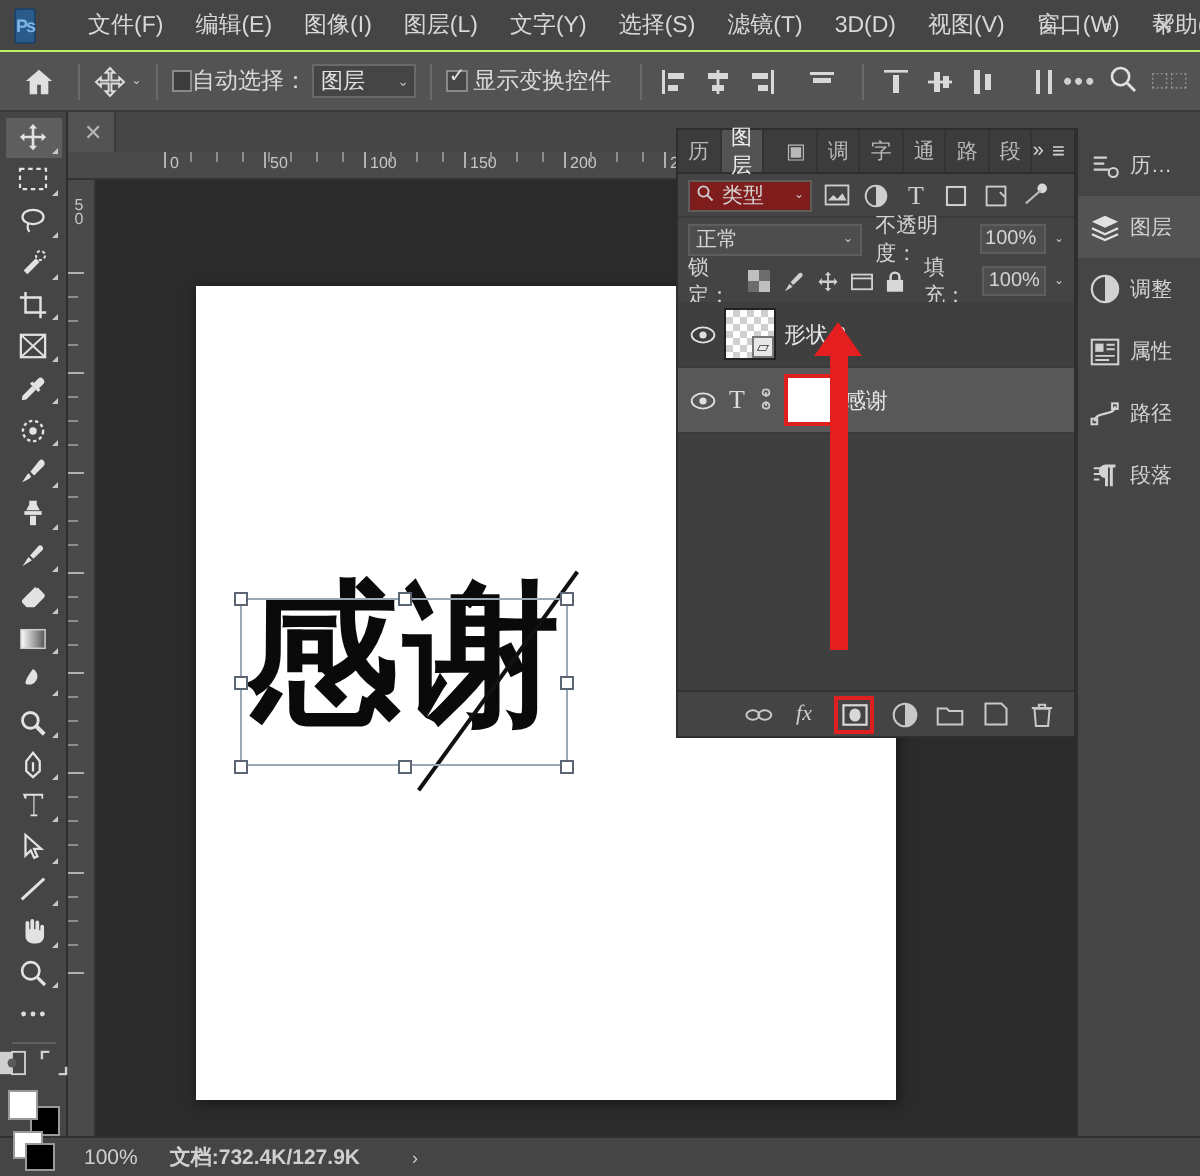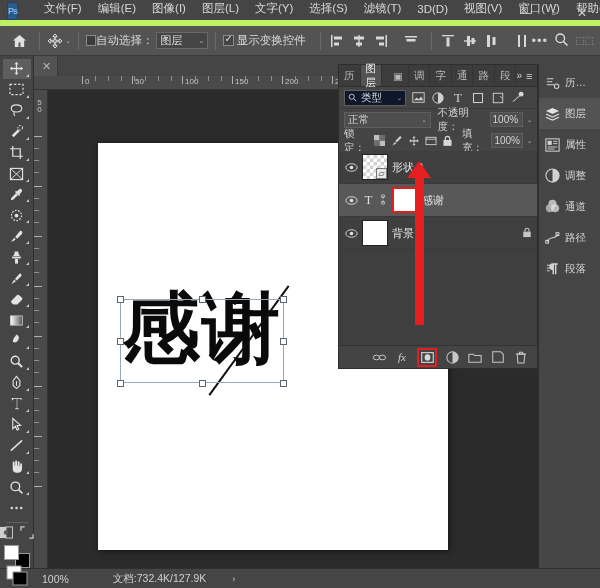--- a/index.html
+++ b/index.html
@@ -9,22 +9,22 @@
     background:#535353;
     color:#d4d4d4;
     font-size:11px;
     -webkit-font-smoothing: none;
   }
   #app { position:relative; width:600px; height:588px; background:#535353; }
 
   
   .menubar {
     position:absolute; left:0; top:0; width:600px; height:26px;
-    background:#454545; display:flex; align-items:flex-end;
-    border-bottom:6px solid #bef264;
+    background:#454545; display:flex; align-items:center;
+    border-bottom:1px solid #bef264;
   }
   .ps-logo {
     width:18px; height:18px; margin-left:7px; background:#2a5b8a;
     border:1px solid #1d4468; color:#7fb6e8; font-size:9px;
     display:flex; align-items:center; justify-content:center;
     font-weight:bold; border-radius:2px; letter-spacing:-1px;
   }
   .menu-items { display:flex; align-items:center; margin-left:18px; }
   .menu-item {
     padding:4px 8px; color:#d8d8d8; font-size:11.5px; white-space:nowrap; cursor:default;
@@ -156,21 +156,21 @@
     color:#b9b9b9; border-right:1px solid #333;
   }
   .ptab.active { background:#535353; color:#f0f0f0; }
   .ptab-grp { display:flex; margin-left:6px; }
   .ptab-right { margin-left:auto; display:flex; align-items:center; gap:4px; padding-right:5px; }
   .filter-row {
     height:22px; display:flex; align-items:center; gap:4px; padding:0 5px;
     border-bottom:1px solid #3a3a3a;
   }
   .filter-sel {
-    display:flex; align-items:center; gap:4px; background:#0f172a;
+    display:flex; align-items:center; gap:4px; background:#7f1d1d;
     border:1px solid #5e5e5e; height:16px; padding:0 3px; min-width:62px; font-size:10.5px;
   }
   .ficon { width:16px; height:16px; display:flex; align-items:center; justify-content:center; color:#cfcfcf; }
   .mode-row, .lock-row {
     height:21px; display:flex; align-items:center; gap:4px; padding:0 5px; font-size:10.5px;
   }
   .mode-sel {
     display:flex; align-items:center; justify-content:space-between;
     background:#4e4e4e; border:1px solid #5e5e5e; height:16px; width:94px; padding:0 3px; font-size:10.5px;
   }
@@ -228,21 +228,21 @@
   .dock-item.active { background:#535353; }
   .dock-ic { width:17px; height:17px; display:flex; align-items:center; justify-content:center; }
 
   
   .statusbar {
     position:absolute; left:0; bottom:0; width:600px; height:20px;
     background:#454545; border-top:1px solid #2f2f2f;
     display:flex; align-items:center; font-size:10.5px; color:#d0d0d0;
   }
   .st-zoom { margin-left:42px; }
-  .st-doc { margin-left:44px; }
+  .st-doc { margin-left:16px;font-weight:bold; }
   .st-caret { margin-left:26px; font-size:9px; }
   .sb-swatch {
     position:absolute; left:4px; top:-4px; width:26px; height:22px;
   }
 </style>
 </head>
 <body>
 
 <div id="app">
 
@@ -744,36 +744,20 @@
           <svg width="8" height="11" viewBox="0 0 9 12">
               <path d="M4.5 2.2v2.6M4.5 7.2v2.6" stroke="#c9c9c9" stroke-width="1.2"></path>
               <rect x="2.6" y="0.6" width="3.8" height="3.4" rx="1.7" fill="none" stroke="#c9c9c9" stroke-width="1"></rect>
               <rect x="2.6" y="8" width="3.8" height="3.4" rx="1.7" fill="none" stroke="#c9c9c9" stroke-width="1"></rect>
             </svg>
         </span>
         <span class="masked-thumb"></span>
         <span class="lname">感谢</span>
       </div>
 
-      <div class="layer">
-        <span class="eye">
-          <svg width="13" height="9" viewBox="0 0 14 10">
-              <ellipse cx="7" cy="5" rx="6.3" ry="4.2" fill="none" stroke="#e0e0e0" stroke-width="1"></ellipse>
-              <circle cx="7" cy="5" r="2" fill="#e0e0e0"></circle>
-            </svg>
-        </span>
-        <span class="thumb"></span>
-        <span class="lname">背景</span>
-        <span class="lock-ic">
-          <svg width="10" height="11" viewBox="0 0 11 12">
-              <rect x="1.4" y="5" width="8.2" height="6" fill="#c6c6c6"></rect>
-              <path d="M3.3 5V3.5a2.2 2.2 0 014.4 0V5" fill="none" stroke="#c6c6c6" stroke-width="1.2"></path>
-            </svg>
-        </span>
-      </div>
 
       <div style="position:absolute;left:0;top:0;width:100%;height:100%;pointer-events:none">
         <div style="position:absolute;left:76px;top:26px;width:9px;height:148px;background:#e51f1f"></div>
         <div style="position:absolute;left:68px;top:10px;width:0;height:0;border-left:12px solid transparent;border-right:12px solid transparent;border-bottom:17px solid #e51f1f"></div>
       </div>
     </div>
 
     <div class="panel-bottom">
       <span class="pb">
         <svg width="15" height="9" viewBox="0 0 16 10">
@@ -828,46 +812,36 @@
         <svg width="15" height="14" viewBox="0 0 16 15">
             <path d="M8 1l7 3.2L8 7.4 1 4.2z" fill="#e2e2e2"></path>
             <path d="M1 7.6L8 10.8l7-3.2" fill="none" stroke="#e2e2e2" stroke-width="1.2"></path>
             <path d="M1 10.9L8 14l7-3.1" fill="none" stroke="#e2e2e2" stroke-width="1.2"></path>
           </svg>
       </span>
       <span>图层</span>
     </div>
     <div class="dock-item">
       <span class="dock-ic">
+        <svg width="15" height="15" viewBox="0 0 16 16">
+            <circle cx="8" cy="8" r="7" fill="none" stroke="#d2d2d2" stroke-width="1.2"></circle>
+            <path d="M8 1a7 7 0 010 14z" fill="#d2d2d2"></path>
+          </svg>
+      </span>
+      <span>调整</span>
+    </div>
+    <div class="dock-item">
+      <span class="dock-ic">
         <svg width="15" height="14" viewBox="0 0 16 15">
             <rect x=".9" y=".9" width="14.2" height="13.2" fill="none" stroke="#d2d2d2" stroke-width="1.1"></rect>
             <rect x="2.8" y="3" width="4.4" height="4.4" fill="#d2d2d2"></rect>
             <path d="M8.8 3.6h4.4M8.8 6h4.4M2.8 9.6h10.4M2.8 11.8h7.4" stroke="#d2d2d2" stroke-width="1"></path>
           </svg>
       </span>
       <span>属性</span>
-    </div>
-    <div class="dock-item">
-      <span class="dock-ic">
-        <svg width="15" height="15" viewBox="0 0 16 16">
-            <circle cx="8" cy="8" r="7" fill="none" stroke="#d2d2d2" stroke-width="1.2"></circle>
-            <path d="M8 1a7 7 0 010 14z" fill="#d2d2d2"></path>
-          </svg>
-      </span>
-      <span>调整</span>
-    </div>
-    <div class="dock-item">
-      <span class="dock-ic">
-        <svg width="15" height="15" viewBox="0 0 16 16">
-            <circle cx="8" cy="5" r="4.3" fill="#cfcfcf" opacity=".85"></circle>
-            <circle cx="5.2" cy="9.8" r="4.3" fill="#b8b8b8" opacity=".85"></circle>
-            <circle cx="10.8" cy="9.8" r="4.3" fill="#e8e8e8" opacity=".7"></circle>
-          </svg>
-      </span>
-      <span>通道</span>
     </div>
     <div class="dock-item">
       <span class="dock-ic">
         <svg width="15" height="14" viewBox="0 0 16 15">
             <path d="M2.6 11.4C2.6 5.6 13.4 9 13.4 3.4" fill="none" stroke="#d2d2d2" stroke-width="1.2"></path>
             <rect x=".8" y="10" width="3" height="3" fill="none" stroke="#d2d2d2" stroke-width="1.1"></rect>
             <rect x="11.8" y="1.8" width="3" height="3" fill="none" stroke="#d2d2d2" stroke-width="1.1"></rect>
           </svg>
       </span>
       <span>路径</span>

